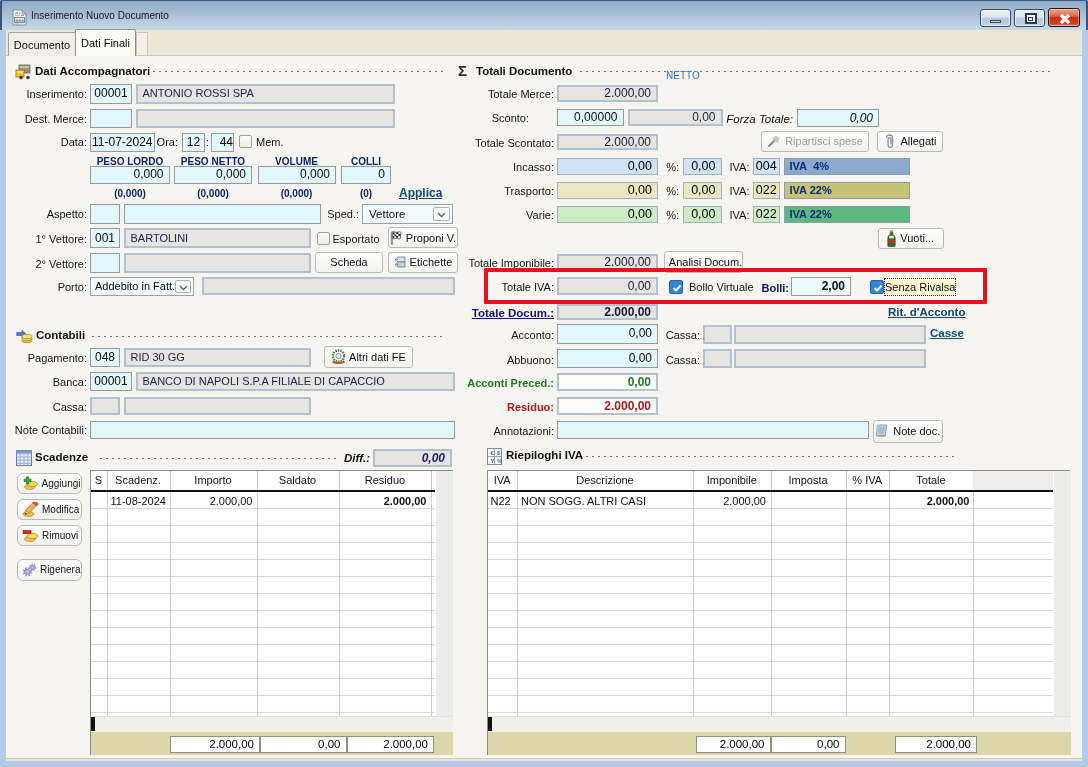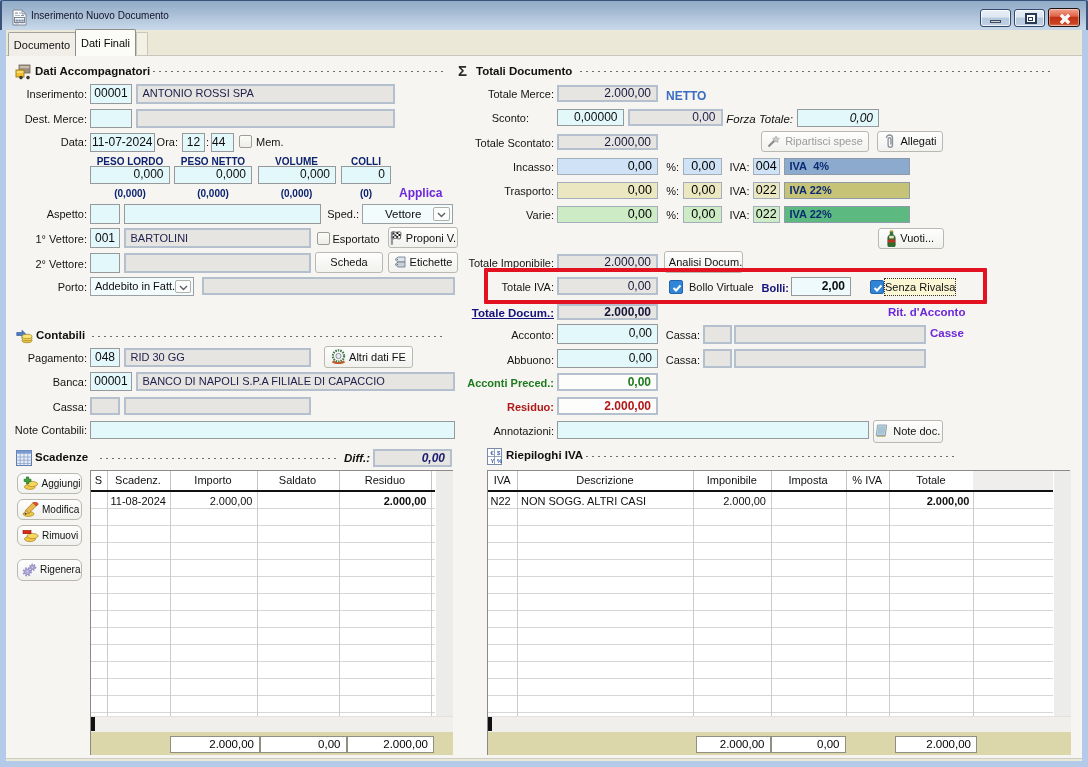--- a/index.html
+++ b/index.html
@@ -6,21 +6,21 @@
 .a{position:absolute}
 .lb{position:absolute;font-size:11px;color:#141414;white-space:nowrap;text-align:right}
 .cy{position:absolute;background:#e3f8fb;border:1px solid #96999b;font-size:12px;color:#0d0d0d;white-space:nowrap;overflow:hidden}
 .gy{position:absolute;background:#e6e5e2;border:2px solid #b5c0cf;font-size:12px;color:#22224e;white-space:nowrap;overflow:hidden}
 .wh{position:absolute;background:#fdfdfc;border:2px solid #b5c0cf;font-size:12px;white-space:nowrap;overflow:hidden}
 .num{text-align:right;padding-right:5px}
 .pl{padding-left:5px}
 .dots{position:absolute;height:1px;background-image:repeating-linear-gradient(90deg,#6e6e6e 0 2px,transparent 2px 6px)}
 .sect{position:absolute;font-size:11.5px;font-weight:bold;color:#101010;white-space:nowrap}
 .btn{position:absolute;background:linear-gradient(180deg,#fefefe,#f1f1ee);border:1px solid #b9b9b1;border-radius:3px;font-size:11px;color:#111;display:flex;align-items:center;justify-content:center;white-space:nowrap}
-.link{position:absolute;color:#6d28d9;font-weight:bold;font-size:11.5px;white-space:nowrap}
+.link{position:absolute;color:#0c4a6e;font-weight:bold;font-size:11.5px;text-decoration:underline;white-space:nowrap}
 .nv{color:#0b2370;font-weight:bold;font-size:10px;position:absolute;white-space:nowrap;text-align:center}
 .cb{position:absolute;width:14px;height:14px;background:#2f86d8;border:1px solid #2763a8;border-radius:2px}
 .cb svg{position:absolute;left:1px;top:1px}
 .cbe{position:absolute;width:13px;height:13px;background:linear-gradient(180deg,#fbfbf8,#eeeee8);border:1px solid #9d9d96;border-radius:2px}
 .th{position:absolute;font-size:11px;color:#101010;text-align:center;white-space:nowrap}
 .cell{position:absolute;font-size:11px;color:#101010;white-space:nowrap}
 </style></head><body>
 
 <div class="a" style="left:0;top:0;width:1088px;height:30px;background:linear-gradient(180deg,#90acc8 0%,#a7bcd4 40%,#c3d5e7 90%,#c8d8e9 100%);border-top:1px solid #39537b;border-radius:4px 4px 0 0"></div>
 <div class="a" style="left:0;top:0;width:2px;height:30px;background:#39537b;border-radius:4px 0 0 0"></div>
@@ -115,21 +115,21 @@
 
 <div class="lb" style="right:1001px;top:112.5px">Dest. Merce:</div>
 <div class="cy" style="left:90px;top:109px;width:42px;height:19px"></div>
 <div class="gy" style="left:135.5px;top:109px;width:259.5px;height:19px"></div>
 
 <div class="lb" style="right:1001px;top:136px">Data:</div>
 <div class="cy" style="left:90px;top:132.5px;width:64.5px;height:19px;line-height:17px;text-align:center">11-07-2024</div>
 <div class="lb" style="right:910px;top:136px">Ora:</div>
 <div class="cy" style="left:182px;top:132.5px;width:23px;height:19px;line-height:17px;text-align:center">12</div>
 <div class="lb" style="left:206px;top:136px">:</div>
-<div class="cy" style="left:211px;top:132.5px;width:23px;height:19px;line-height:17px;text-align:left">44</div>
+<div class="cy" style="left:211px;top:132.5px;width:23px;height:19px;line-height:17px;text-align:right">44</div>
 <div class="cbe" style="left:239px;top:135px"></div>
 <div class="lb" style="left:256px;top:136px">Mem.</div>
 
 <div class="nv" style="left:90px;top:156px;width:80px">PESO LORDO</div>
 <div class="nv" style="left:174px;top:156px;width:78px">PESO NETTO</div>
 <div class="nv" style="left:257px;top:156px;width:79px">VOLUME</div>
 <div class="nv" style="left:341px;top:156px;width:50px">COLLI</div>
 <div class="cy num" style="left:90px;top:166px;width:79.5px;height:17.5px;line-height:15.5px">0,000</div>
 <div class="cy num" style="left:174px;top:166px;width:78px;height:17.5px;line-height:15.5px">0,000</div>
 <div class="cy num" style="left:257.5px;top:166px;width:78.5px;height:17.5px;line-height:15.5px">0,000</div>
@@ -137,21 +137,21 @@
 <div class="nv" style="left:90px;top:188px;width:80px">(0,000)</div>
 <div class="nv" style="left:174px;top:188px;width:78px">(0,000)</div>
 <div class="nv" style="left:257px;top:188px;width:79px">(0,000)</div>
 <div class="nv" style="left:341px;top:188px;width:50px">(0)</div>
 <div class="link" style="left:399px;top:186px;font-size:12px">Applica</div>
 
 <div class="lb" style="right:1001px;top:208px">Aspetto:</div>
 <div class="cy" style="left:90px;top:204px;width:30px;height:19.5px"></div>
 <div class="cy" style="left:123.5px;top:204px;width:197.5px;height:19.5px"></div>
 <div class="lb" style="right:729px;top:208px">Sped.:</div>
-<div class="a" style="left:362px;top:204px;width:91px;height:20px;background:#f2fcfd;border:1px solid #9aa0a4;font-size:11.5px;color:#0d0d0d;line-height:18px;padding-left:22px">Vettore
+<div class="a" style="left:362px;top:204px;width:91px;height:20px;background:#f2fcfd;border:1px solid #9aa0a4;font-size:11.5px;color:#0d0d0d;line-height:18px;padding-left:6px">Vettore
  <span class="a" style="right:2px;top:2px;width:17px;height:14px;background:#fdfdfd;border:1px solid #b0b0aa;border-radius:2px">
       <svg style="position:absolute;left:3px;top:4px" width="9" height="6" viewBox="0 0 9 6">
         <path d="M1 1 L4.5 4.5 L8 1" stroke="#5a6066" stroke-width="1.4" fill="none"></path>
       </svg>
     </span>
 </div>
 
 <div class="lb" style="right:1001px;top:232.5px">1° Vettore:</div>
 <div class="cy" style="left:90px;top:228px;width:30px;height:20px;line-height:18px;text-align:center">001</div>
 <div class="gy pl" style="left:123.5px;top:228px;width:187.5px;height:20px;line-height:16px;font-size:11px">BARTOLINI</div>
@@ -202,21 +202,21 @@
 
 <div class="lb" style="right:1001px;top:400.5px">Cassa:</div>
 <div class="gy" style="left:90px;top:397px;width:30px;height:18px"></div>
 <div class="gy" style="left:123.5px;top:397px;width:187.5px;height:18px"></div>
 
 <div class="lb" style="right:1001px;top:424px">Note Contabili:</div>
 <div class="cy" style="left:90px;top:420.5px;width:364.5px;height:18.5px"></div>
 
 <div class="lb" style="right:534px;top:88px">Totale Merce:</div>
 <div class="gy num" style="left:557px;top:85px;width:101px;height:16.5px;line-height:12.5px;color:#16163c">2.000,00</div>
-<div class="a" style="left:666px;top:89px;font-size:12px;font-weight:bold;color:#3b6cc4">NETTO</div>
+<div class="a" style="left:666px;top:70px;font-size:10px;font-weight:normal;color:#3b6cc4">NETTO</div>
 
 <div class="lb" style="right:559px;top:112px">Sconto:</div>
 <div class="cy num" style="left:557px;top:108.5px;width:66.5px;height:17.5px;line-height:15.5px">0,00000</div>
 <div class="gy num" style="left:628px;top:108.5px;width:94.5px;height:17.5px;line-height:13.5px">0,00</div>
 <div class="a" style="right:295px;top:112.5px;font-size:11.5px;font-style:italic;color:#101010;white-space:nowrap">Forza Totale:</div>
 <div class="cy num" style="left:797px;top:108.5px;width:82px;height:18px;line-height:16px;font-style:italic">0,00</div>
 
 <div class="lb" style="right:534px;top:137px">Totale Scontato:</div>
 <div class="gy num" style="left:557px;top:133.5px;width:101px;height:16.5px;line-height:12.5px;color:#16163c">2.000,00</div>
 <div class="btn" style="left:761px;top:130.5px;width:108px;height:21.5px;color:#9a9a98">

